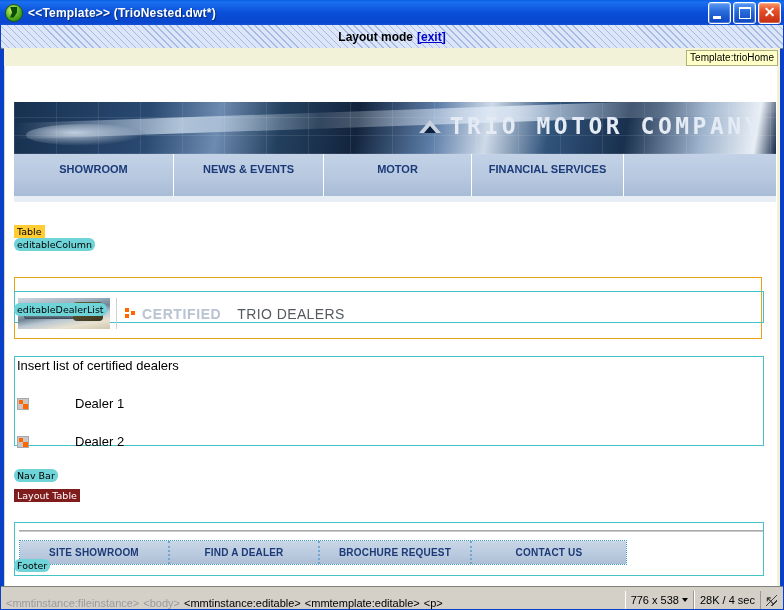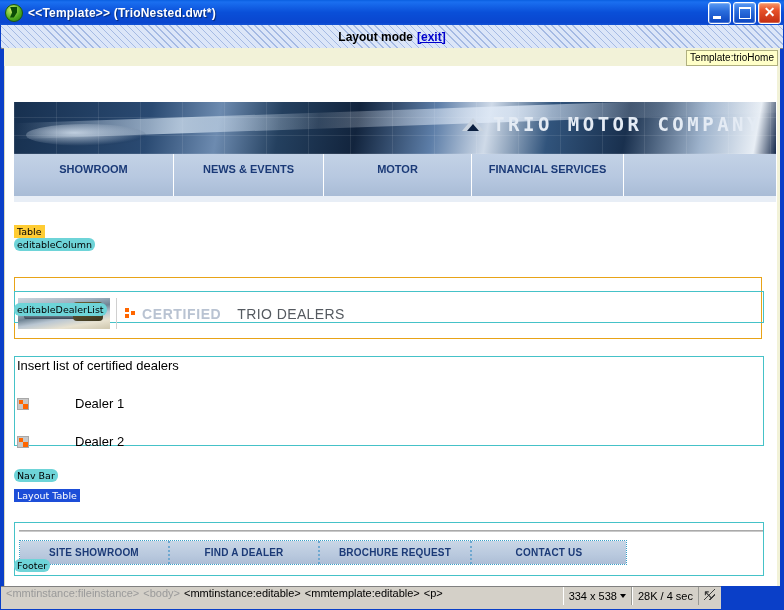--- a/index.html
+++ b/index.html
@@ -119,21 +119,21 @@
     width:0;height:0;border-left:11px solid transparent;border-right:11px solid transparent;
     border-bottom:13px solid #c9d3df;
     position:relative;
   }
   .logo .chev:after{
     content:"";position:absolute;left:-6px;top:6px;width:0;height:0;
     border-left:6px solid transparent;border-right:6px solid transparent;
     border-bottom:7px solid #0b1f3f;
   }
   .logo .word{
-    color:#e4ebf4;font-size:19px;font-weight:bold;letter-spacing:3.5px;
+    color:#e4ebf4;font-size:23px;font-weight:bold;letter-spacing:3.5px;
     font-family:"DejaVu Sans Mono", monospace;
   }
   .banner .navstrip{
     position:absolute;left:0;top:52px;width:762px;height:42px;
     background:linear-gradient(180deg,#c3d2e6 0%,#b7c8e0 55%,#a9bcd6 100%);
     display:flex;border-bottom:3px solid #1b3a77;
   }
   .banner .navstrip .cell{
     position:relative;color:#1b3a77;font-size:11px;font-weight:bold;
     text-align:center;padding-top:9px;box-sizing:border-box;
@@ -146,21 +146,21 @@
   }
 
   
   .chip{
     position:absolute;height:13px;line-height:13px;padding:0 3px;
     font-size:9.5px;color:#000;white-space:nowrap;z-index:6;
     font-family:"DejaVu Sans", sans-serif;
   }
   .chip.body{background:#ffcc33;}
   .chip.cyan{background:#6ed4d8;border-radius:6px;}
-  .chip.green{background:#1d4ed8;color:#ffffff;}
+  .chip.green{background:#7f1d1d;color:#ffffff;}
 
   
   .rbox{position:absolute;box-sizing:border-box;background:transparent;}
   .rbox.body{border:1px solid #e8a317;}
   .rbox.cyan{border:1px solid #45c2c8;}
 
   
   .certrow{
     position:absolute;left:13px;top:231px;width:745px;height:33px;
     display:flex;align-items:center;
@@ -223,23 +223,23 @@
   .ltable .cellbtn{
     height:23px;background:linear-gradient(180deg,#c9d6e6 0%,#b9c9de 60%,#adbed6 100%);
     border-right:2px dotted #6fa8d0;box-sizing:border-box;
     color:#1b3a77;font-size:10px;font-weight:bold;text-align:center;
     line-height:23px;letter-spacing:.2px;
   }
   .ltable .cellbtn:last-child{border-right:none;}
 
   
   .statusbar{
-    position:absolute;left:1px;bottom:1px;width:720px;height:22px;
+    position:absolute;left:1px;bottom:1px;width:782px;height:22px;
     background:#d4d0c8;border-top:1px solid #808080;
-    display:flex;align-items:flex-start;
+    display:flex;align-items:flex-end;
   }
   .tagsel{
     flex:1;font-size:11px;padding-left:5px;white-space:nowrap;overflow:hidden;
     color:#000;
   }
   .tagsel .dim{color:#9a9a9a;}
   .tagsel .tag{margin-right:4px;}
   .sbcell{
     border-left:1px solid #ffffff;border-right:1px solid #9a9a94;
     height:18px;line-height:18px;font-size:11px;color:#000;padding:0 5px;
@@ -353,21 +353,21 @@
           <div class="cellbtn" style="width: 152px;">BROCHURE REQUEST</div>
           <div class="cellbtn" style="width: 154px;">CONTACT US</div>
         </div>
 
     </div>
   </div>
 
   <div class="statusbar">
     <div class="tagsel" id="tagsel"><span class="tag dim">&lt;mmtinstance:fileinstance&gt;</span><span class="tag dim">&lt;body&gt;</span><span class="tag">&lt;mmtinstance:editable&gt;</span><span class="tag">&lt;mmtemplate:editable&gt;</span><span class="tag">&lt;p&gt;</span></div>
     <div class="sbcell">
-      <span>334 x 538</span>
+      <span>776 x 538</span>
       <span class="caret"></span>
     </div>
     <div class="sbcell">
       <span>28K / 4 sec</span>
     </div>
     <div class="resizer">
       <span class="arrowglyph">↖</span>
     </div>
   </div>
 

